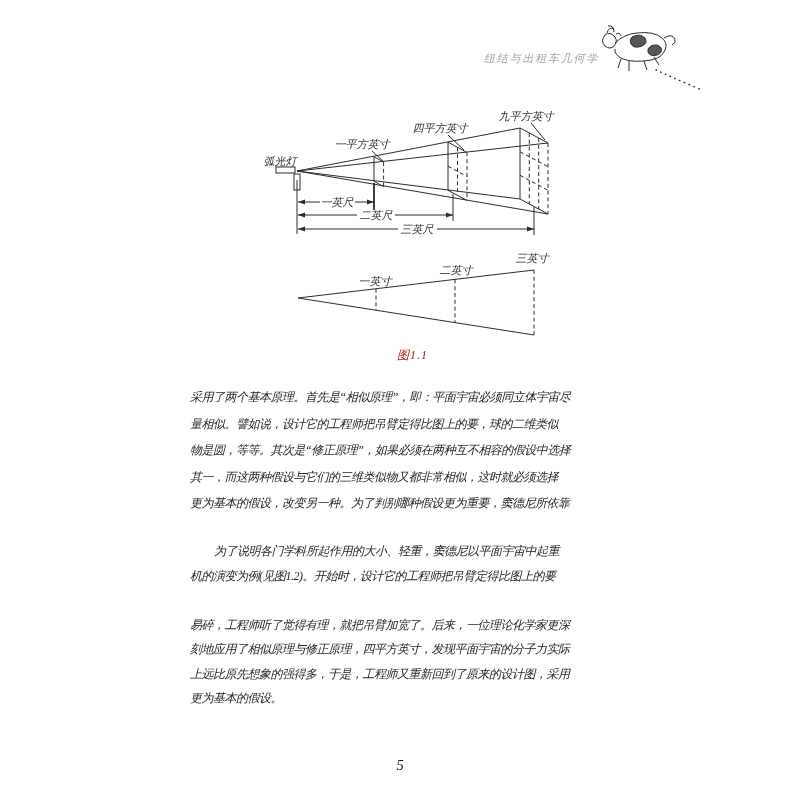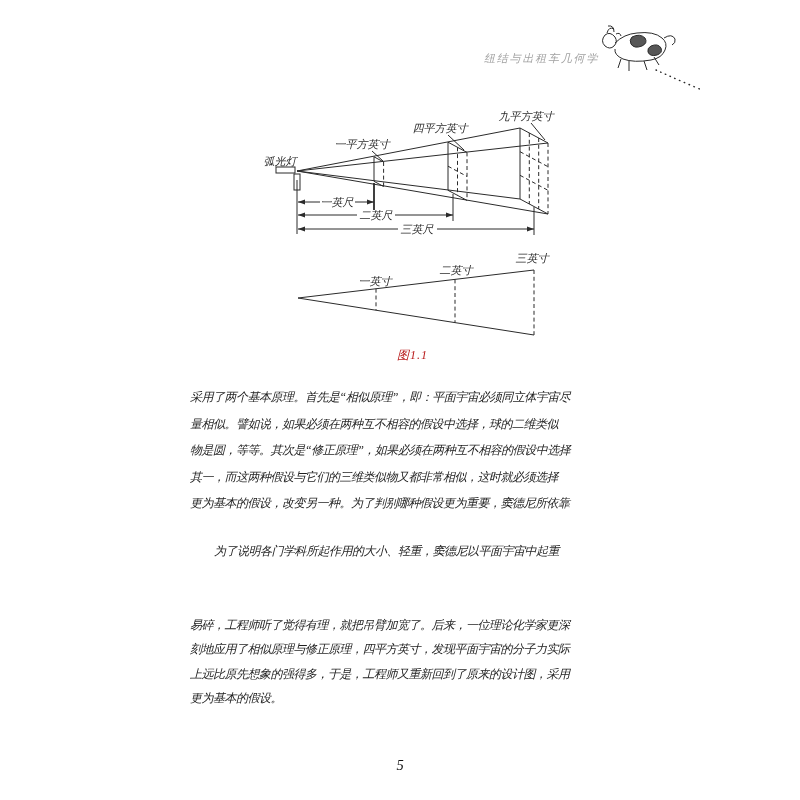--- a/index.html
+++ b/index.html
@@ -146,26 +146,27 @@
       <path class="stroke dashed" d="M294,182 L294,247 M136,200.7 L136,222.2 M215,191.4 L215,234.6"></path>
       <text x="135" y="197" text-anchor="middle">一英寸</text>
       <text x="216" y="186" text-anchor="middle">二英寸</text>
       <text x="292" y="174" text-anchor="middle">三英寸</text>
     </g>
   </svg>
 
   <div class="caption">图1.1</div>
 
   <div class="bodyline" style="top:389px">采用了两个基本原理。首先是“相似原理”，即：平面宇宙必须同立体宇宙尽</div>
-  <div class="bodyline" style="top:416px">量相似。譬如说，如果必须在两种互不相容的假设中选择，球的二维类似</div>
+  <div class="bodyline" style="top:416px">量相似。譬如说，设计它的工程师把吊臂定得比图上的要，球的二维类似</div>
   <div class="bodyline" style="top:442px">物是圆，等等。其次是“修正原理”，如果必须在两种互不相容的假设中选择</div>
   <div class="bodyline" style="top:469px">其一，而这两种假设与它们的三维类似物又都非常相似，这时就必须选择</div>
   <div class="bodyline" style="top:495px">更为基本的假设，改变另一种。为了判别哪种假设更为重要，窦德尼所依靠</div>
 
   <div class="bodyline indented" style="top:543px">为了说明各门学科所起作用的大小、轻重，窦德尼以平面宇宙中起重</div>
+  <div class="bodyline" style="top:568px">机的演变为例(见图1.2)。开始时，设计它的工程师把吊臂定得比图上的要</div>
   <div class="bodyline" style="top:617px">易碎，工程师听了觉得有理，就把吊臂加宽了。后来，一位理论化学家更深</div>
   <div class="bodyline" style="top:641px">刻地应用了相似原理与修正原理，四平方英寸，发现平面宇宙的分子力实际</div>
   <div class="bodyline" style="top:666px">上远比原先想象的强得多，于是，工程师又重新回到了原来的设计图，采用</div>
   <div class="bodyline" style="top:690px">更为基本的假设。</div>
 
   <div class="page-number">5</div>
 
 </div>
 
 </body></html>

